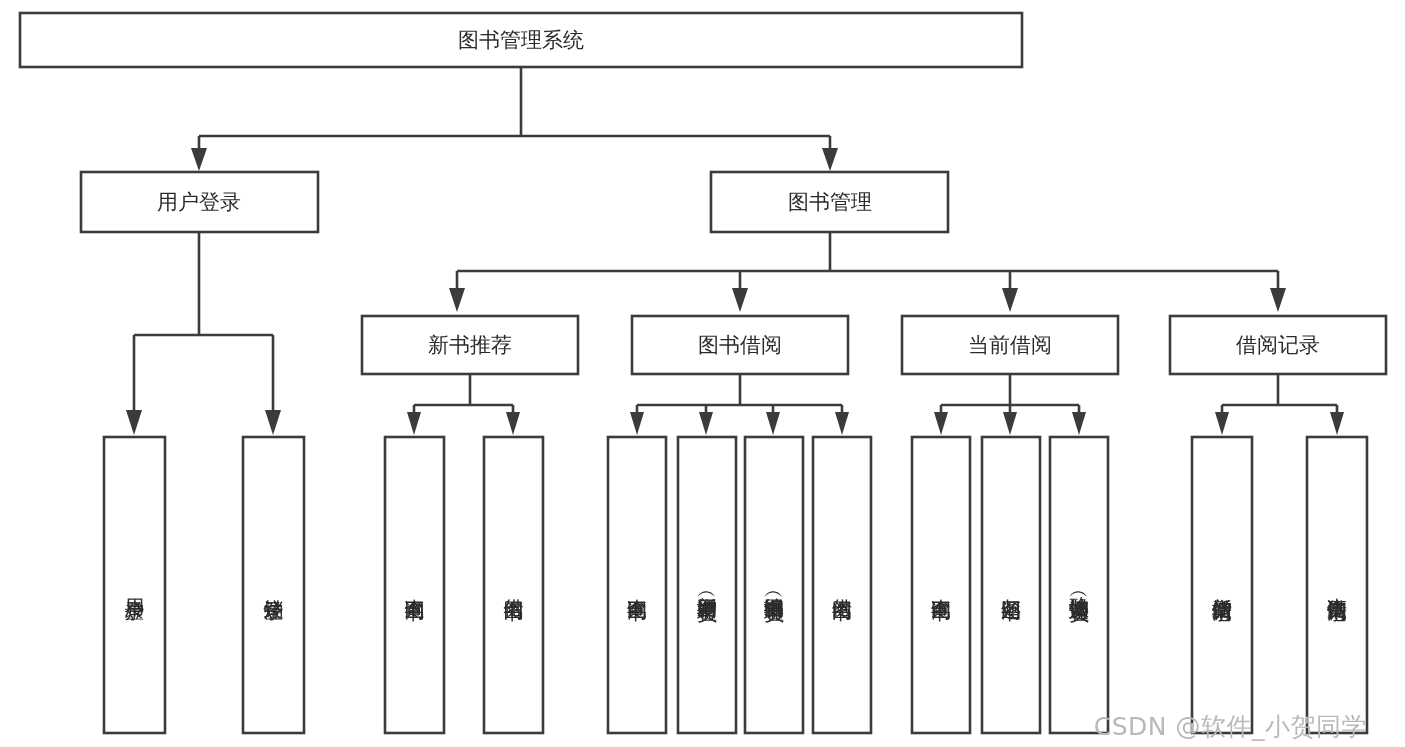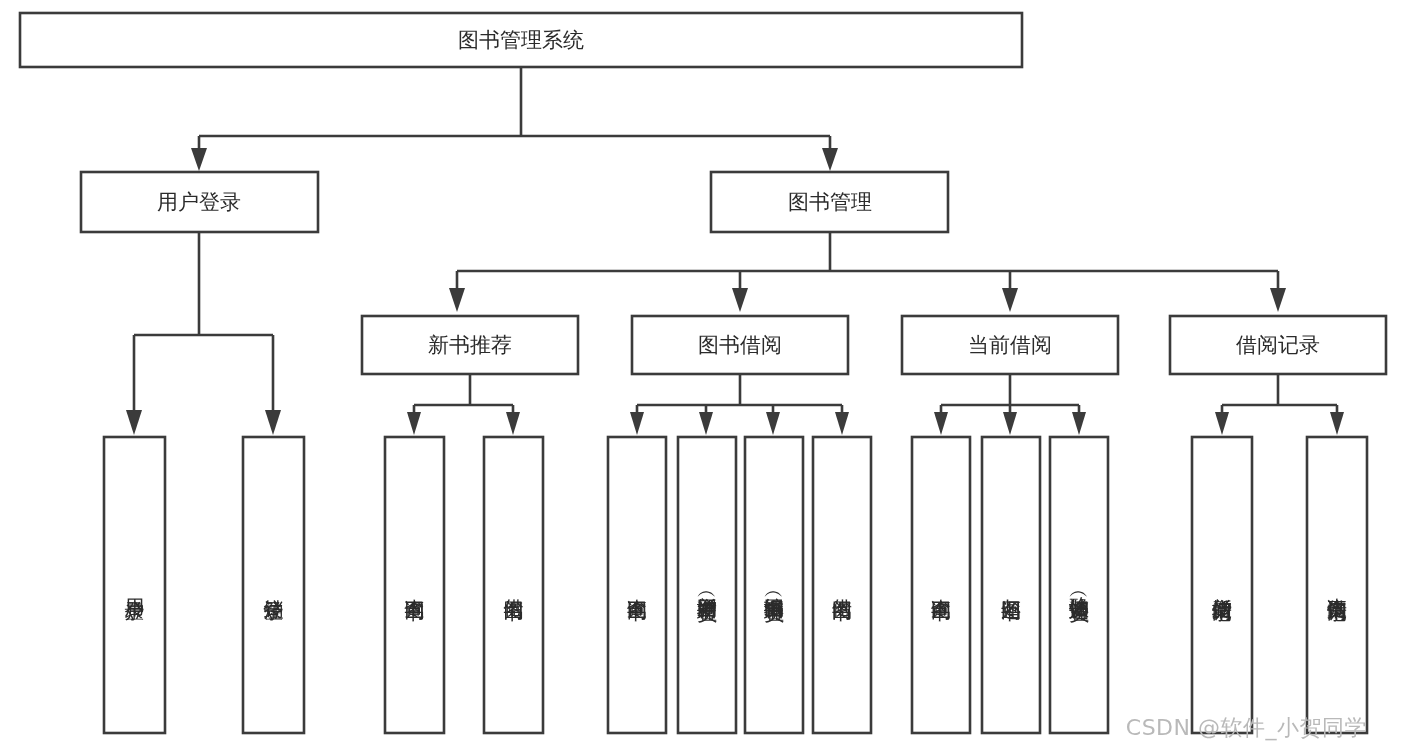--- a/index.html
+++ b/index.html
@@ -63,21 +63,21 @@
     align-items: center;
     justify-content: center;
     text-align: center;
     pointer-events: none;
   }
   .watermark {
     position: absolute;
     right: 8px;
     bottom: 4px;
     font-family: "DejaVu Sans", "Liberation Sans", sans-serif;
-    font-size: 22px;
+    font-size: 25px;
     color: #b9b9b9;
     white-space: nowrap;
     letter-spacing: 0.5px;
   }
 </style>
 </head>
 <body>
 
 <div id="diagram-root">
 

